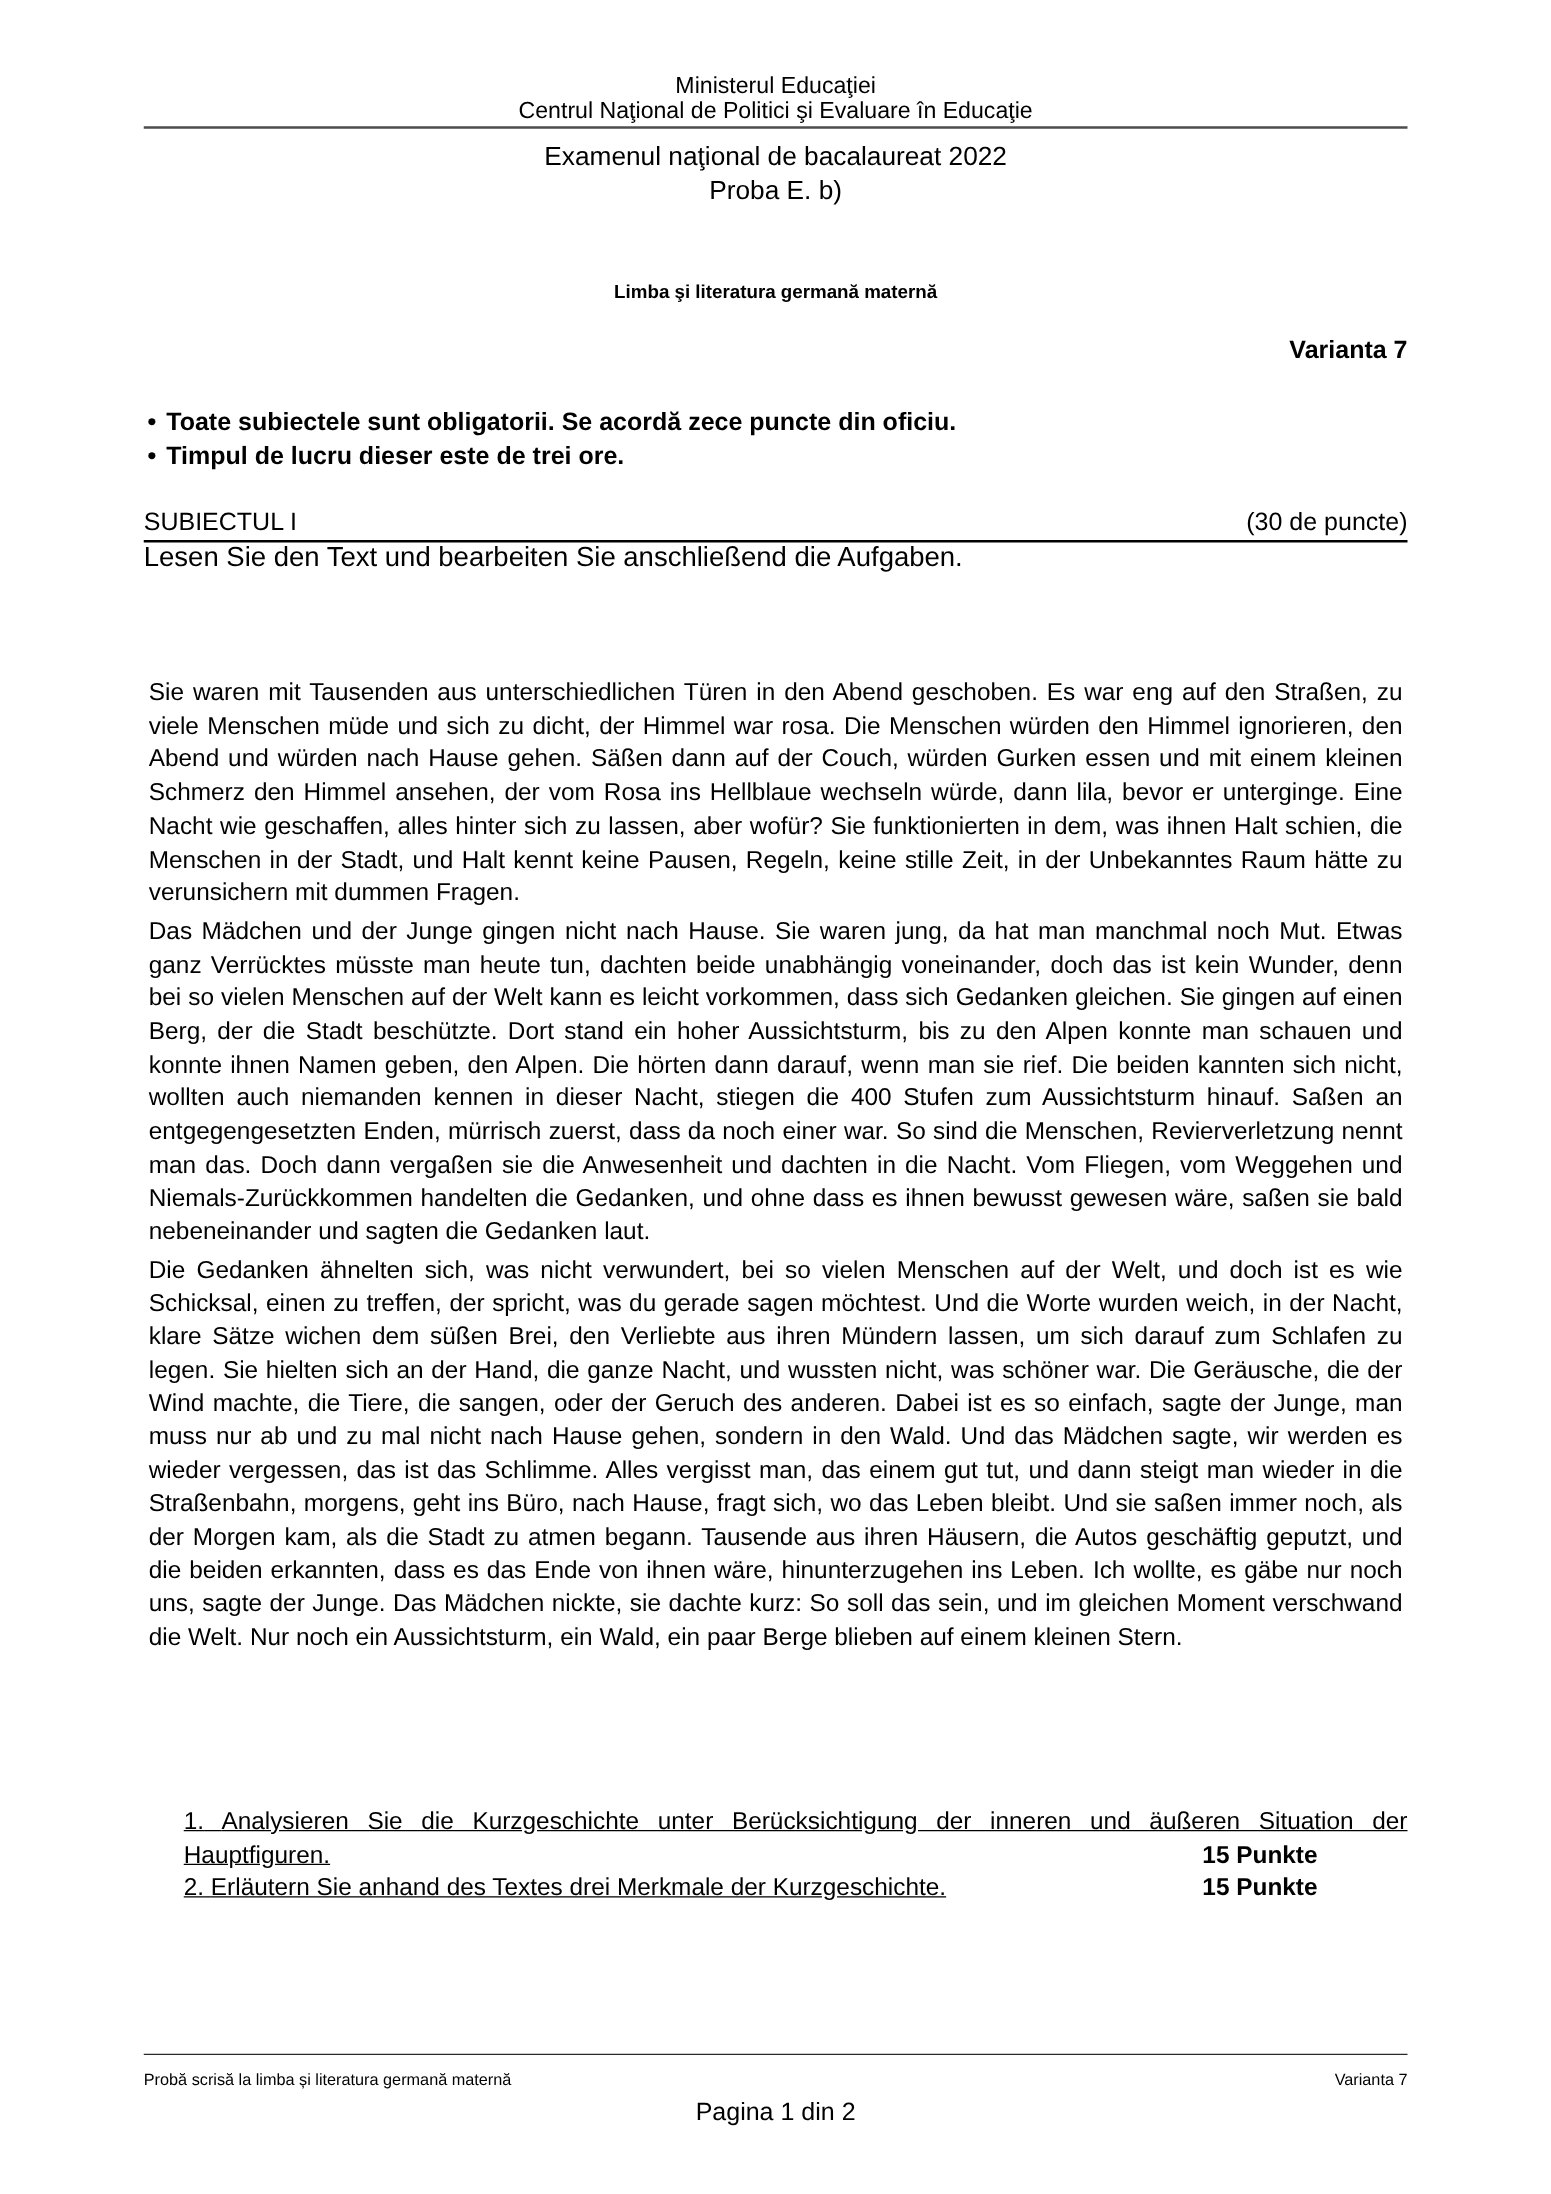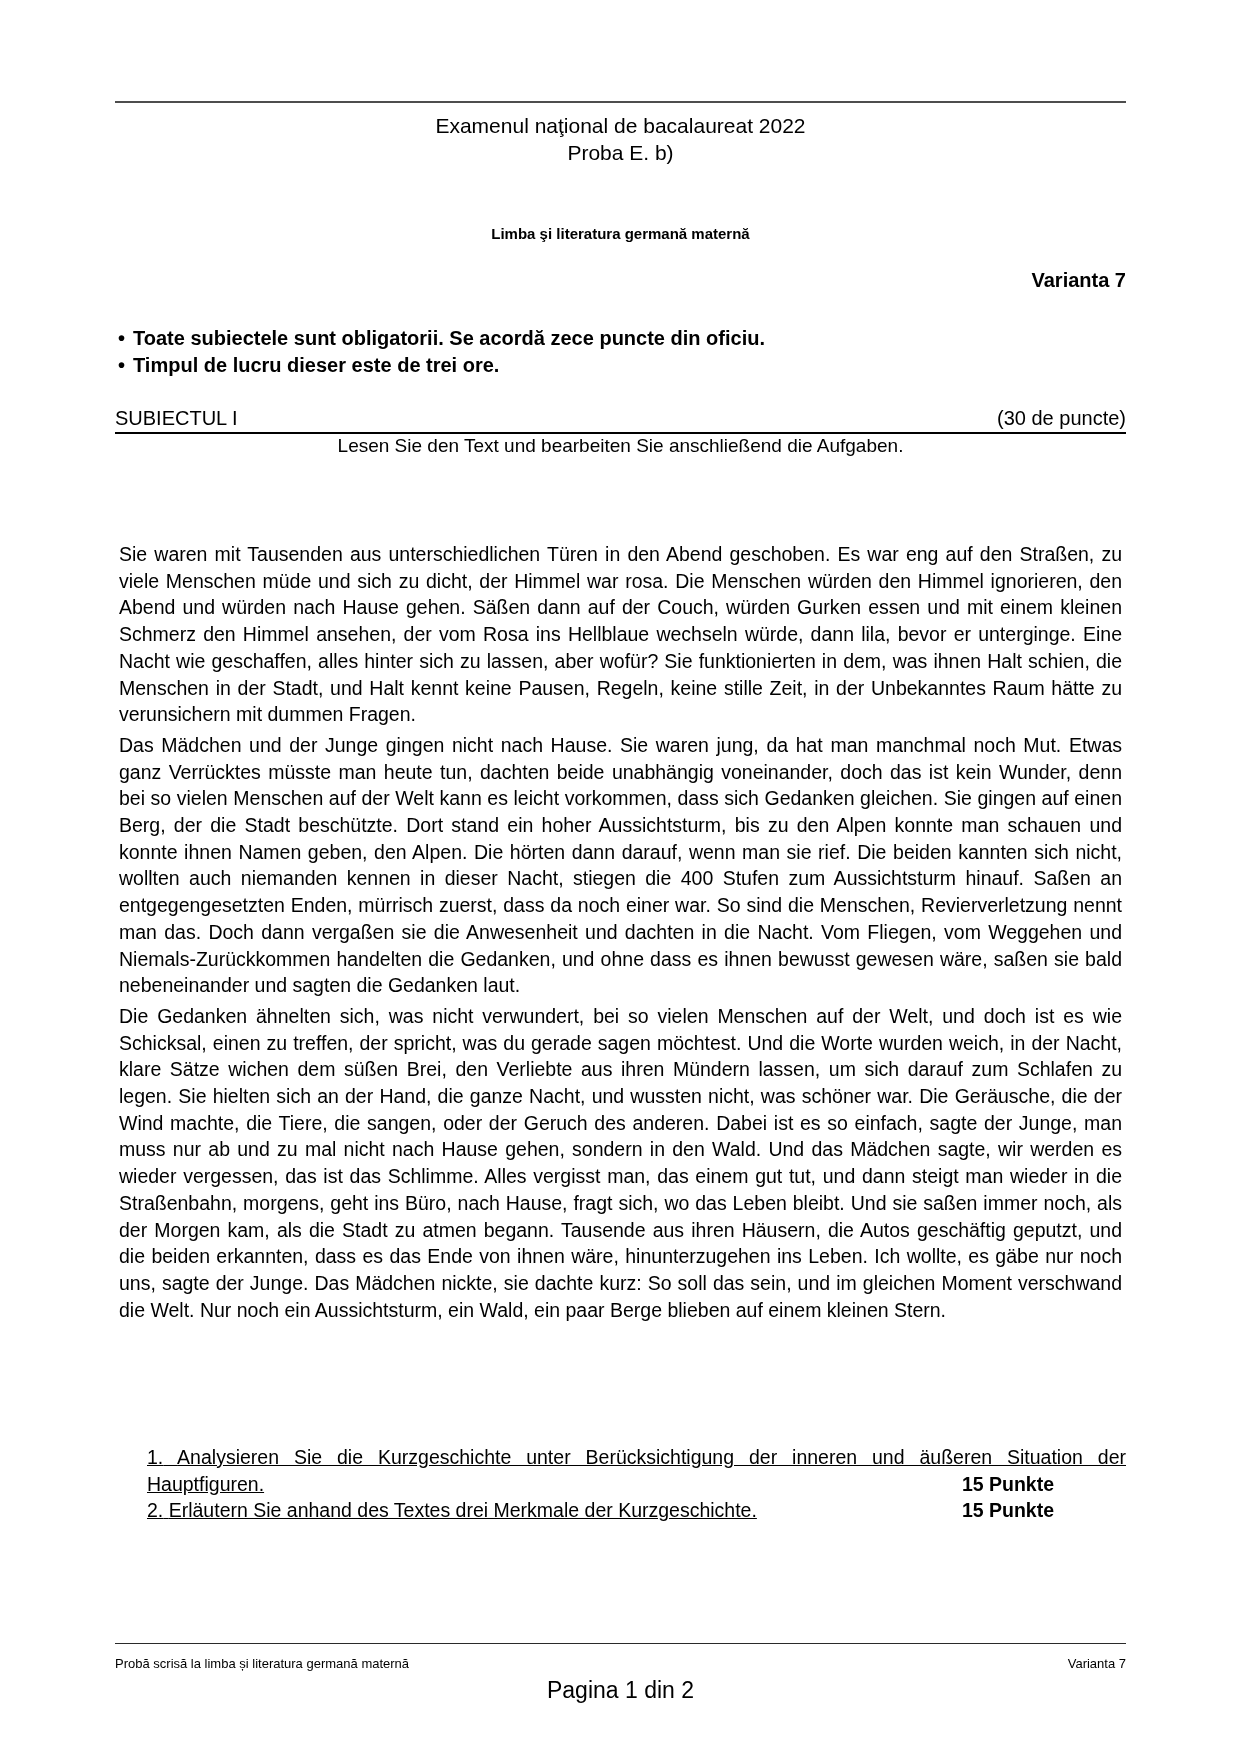--- a/index.html
+++ b/index.html
@@ -22,39 +22,43 @@
 
   .instructions { top:325px; font-size:20px; font-weight:bold; line-height:27px; }
   .bullet-row { display:flex; align-items:baseline; }
   .bullet-dot { flex:none; width:15px; margin-left:3px; font-size:20px; }
 
   .section-heading-row {
     top:407px; display:flex; justify-content:space-between;
     font-size:20px; font-weight:normal; line-height:22px;
     border-bottom:2px solid #000; padding-bottom:3px;
   }
-  .section-intro { top:433px; font-size:19px; line-height:26px;text-align:center; }
+  .section-intro { top:433px; font-size:22px; line-height:26px; }
   .source-line   { top:485px; font-size:19.5px; line-height:26px; }
 
   .body-text { top:537px; font-size:19.5px; line-height:26.7px; text-align:justify; }
   .body-text p { margin:4px; padding:0; }
 
   .tasks { top:1444px; left:147px; width:979px; font-size:19.5px; line-height:26.7px; }
   .task { position:relative; text-align:justify;text-decoration:underline; }
   .task .points { position:absolute; right:72px; bottom:0; font-weight:bold; white-space:nowrap; }
 
   .footer-rule { top:1643px; height:0; border-top:1.5px solid #2a2a2a; }
   .footer-row  { top:1651px; display:flex; justify-content:space-between; font-size:13px; line-height:25px;text-align:center; }
-  .footer-page { top:1678px; text-align:center; font-size:23px; line-height:25px; }
+  .footer-page { top:1678px; text-align:center; font-size:20px; line-height:25px; }
 </style>
 </head>
 <body>
 
 <div class="page">
 
+  <div class="abs org-header">
+    <div>Ministerul Educaţiei</div>
+    <div>Centrul Naţional de Politici şi Evaluare în Educaţie</div>
+  </div>
 
   <div class="abs rule-top"></div>
 
   <div class="abs exam-title">
     <div>Examenul naţional de bacalaureat 2022</div>
     <div>Proba E. b)</div>
   </div>
 
   <div class="abs subject-title">Limba şi literatura germană maternă</div>
 

